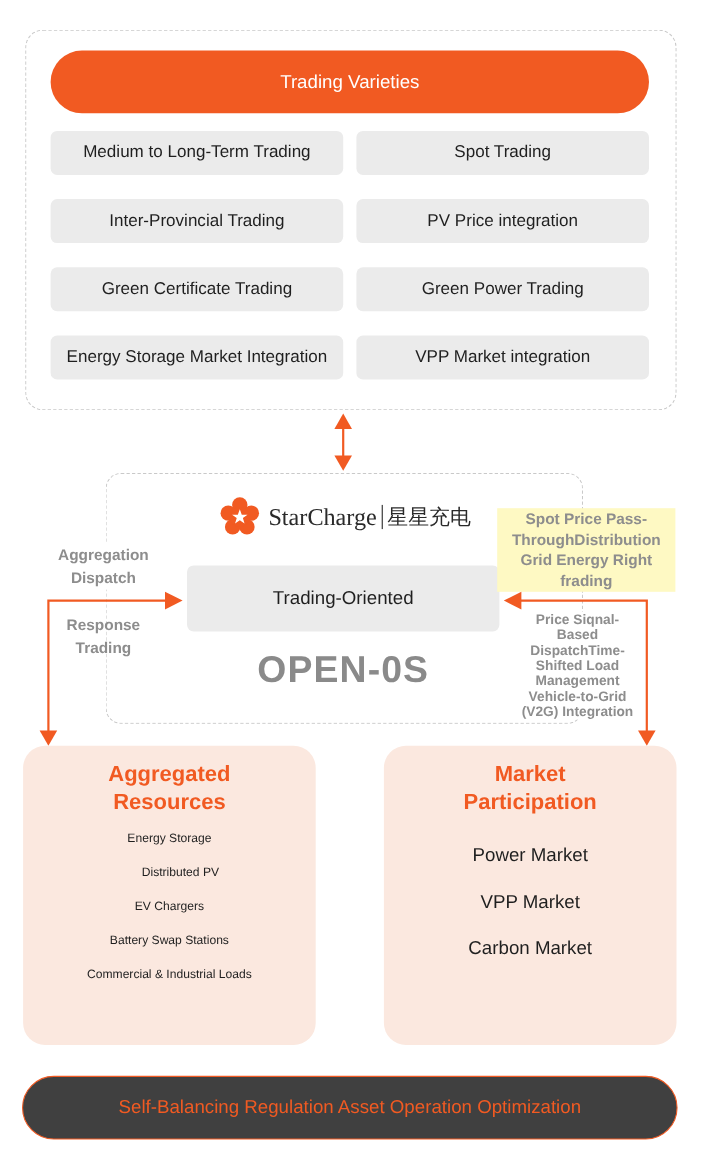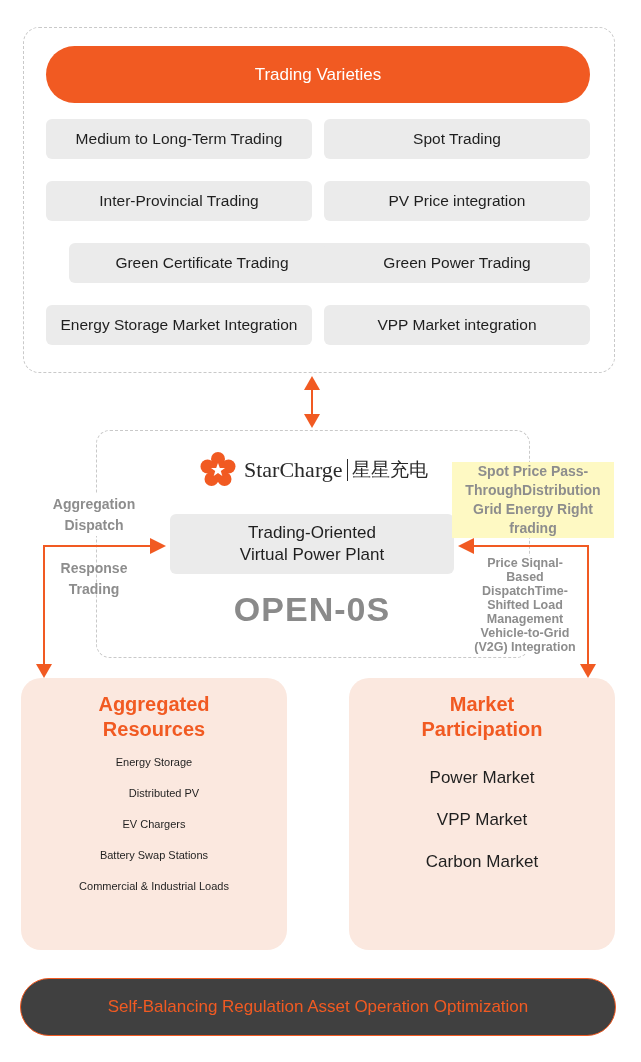--- a/index.html
+++ b/index.html
@@ -30,21 +30,21 @@
 </head>
 <body>
 
 <div class="abs dash-top"></div>
 <div class="abs pill">Trading Varieties</div>
 
 <div class="abs cell" style="left:46px;top:119px;">Medium to Long-Term Trading</div>
 <div class="abs cell" style="left:324px;top:119px;">Spot Trading</div>
 <div class="abs cell" style="left:46px;top:181px;">Inter-Provincial Trading</div>
 <div class="abs cell" style="left:324px;top:181px;">PV Price integration</div>
-<div class="abs cell" style="left:46px;top:243px;margin-left:23px;">Green Certificate Trading</div>
+<div class="abs cell" style="left:46px;top:243px;">Green Certificate Trading</div>
 <div class="abs cell" style="left:324px;top:243px;">Green Power Trading</div>
 <div class="abs cell" style="left:46px;top:305px;">Energy Storage Market Integration</div>
 <div class="abs cell" style="left:324px;top:305px;">VPP Market integration</div>
 
 <div class="abs dash-mid"></div>
 
 <div class="abs logo">
   <svg width="40" height="40" viewBox="0 0 40 40">
     <g fill="#f15a22">
       <circle cx="20" cy="9" r="7"></circle>
@@ -57,21 +57,20 @@
     <polygon fill="#ffffff" points="20,13 21.8,18 27,18 22.8,21 24.3,26 20,23 15.7,26 17.2,21 13,18 18.2,18"></polygon>
   </svg>
   <span class="logo-text">StarCharge</span>
   <span style="width:1.5px;height:22px;background:#2a2a2a;margin:0 4px;display:inline-block;"></span>
   <span class="logo-text" style="margin-left:0;font-size:19px;">星星充电</span>
 </div>
 
 <div class="abs vpp">
   <div>
     <div>Trading-Oriented</div>
-    <div>Virtual Power Plant</div>
   </div>
 </div>
 <div class="abs openos">OPEN-0S</div>
 
 <div class="abs gray-label" style="left:38px;top:494px;width:112px;font-size:14px;line-height:1.5;background:#fff;">Aggregation Dispatch</div>
 <div class="abs gray-label" style="left:46px;top:558px;width:96px;font-size:14px;line-height:1.5;">Response Trading</div>
 <div class="abs gray-label" style="left:452px;top:462px;width:162px;font-size:14px;line-height:1.35;background:#fef9c3;">Spot Price Pass-ThroughDistribution Grid Energy Right frading</div>
 <div class="abs gray-label" style="left:470px;top:556px;width:110px;font-size:12.5px;line-height:1.12;background:#fff;">Price Siqnal-Based DispatchTime-Shifted Load Management Vehicle-to-Grid (V2G) Integration</div>
 
 <svg class="overlay" width="641" height="1062">

